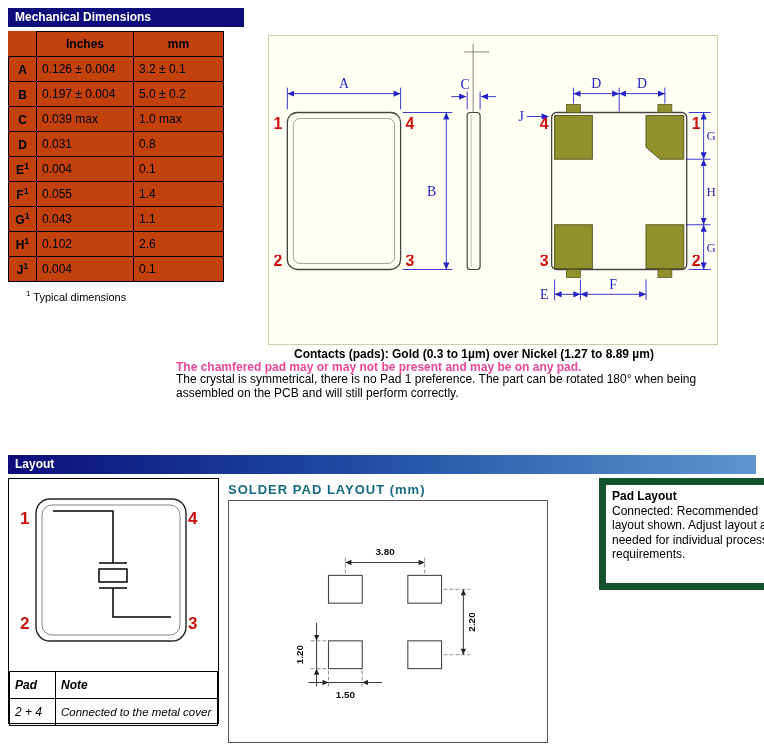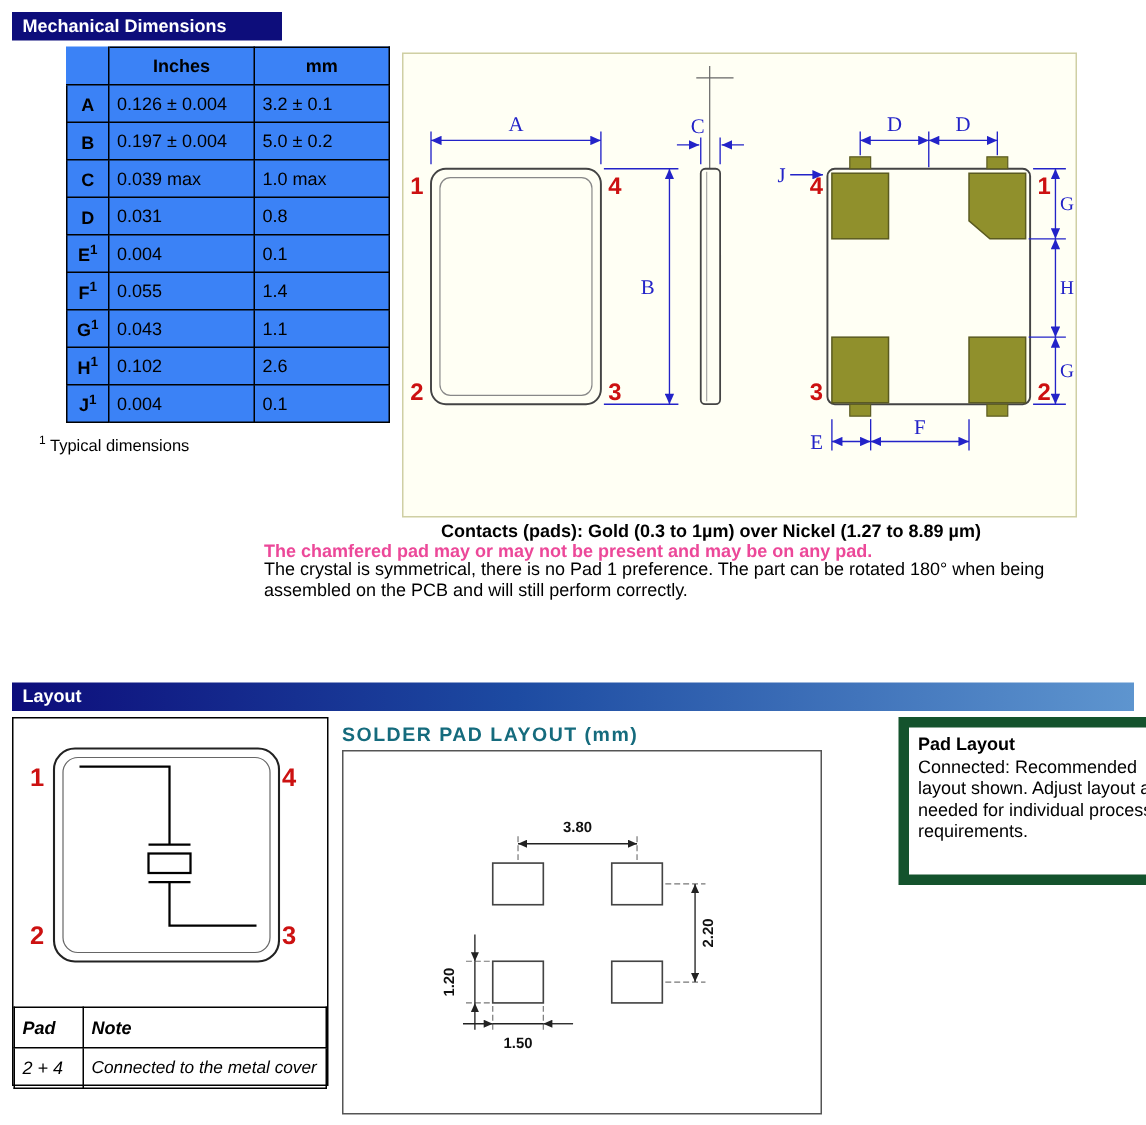--- a/index.html
+++ b/index.html
@@ -1,25 +1,25 @@
 <!DOCTYPE html>
 <html><head>
 <meta charset="utf-8">
 <style>
   * { margin:0; padding:0; box-sizing:border-box; }
   html,body { background:#fff; }
   body { font-family:"Liberation Sans",sans-serif; color:#000; }
   .page { position:relative; width:764px; height:750px; background:#fff; overflow:hidden; }
 
   .bar { position:absolute; color:#fff; font-weight:bold; font-size:12px; line-height:19px; padding-left:7px; }
-  .bar-mech { left:8px; top:8px; width:180px; height:19px; background:#0d0d7b; }
+  .bar-mech { left:8px; top:8px; width:236px; height:19px; background:#0d0d7b; }
   .bar-layout { left:8px; top:455px; width:748px; height:19px;
     background:linear-gradient(90deg,#0d0d7b 0%,#1d4ba2 45%,#5e95cf 100%); }
 
-  .dim-table { position:absolute; left:8px; top:31px; border-collapse:collapse; font-size:12px; background:#3b82f6;margin-left:36px; }
+  .dim-table { position:absolute; left:8px; top:31px; border-collapse:collapse; font-size:12px; background:#c2410c; }
   .dim-table th, .dim-table td { border:1px solid #000; padding:4px 5px; height:25px; }
   .dim-table th { font-weight:bold; text-align:center; }
   .dim-table th.blank { border-left:none; border-top:none; }
   .dim-table td.lbl { text-align:center; font-weight:bold; }
   .dim-table sup { font-size:9px; }
 
   .footnote { position:absolute; left:26px; top:289px; font-size:11px; }
   .footnote sup { font-size:8px; }
 
   .draw-area { position:absolute; left:268px; top:35px; width:450px; height:310px;

